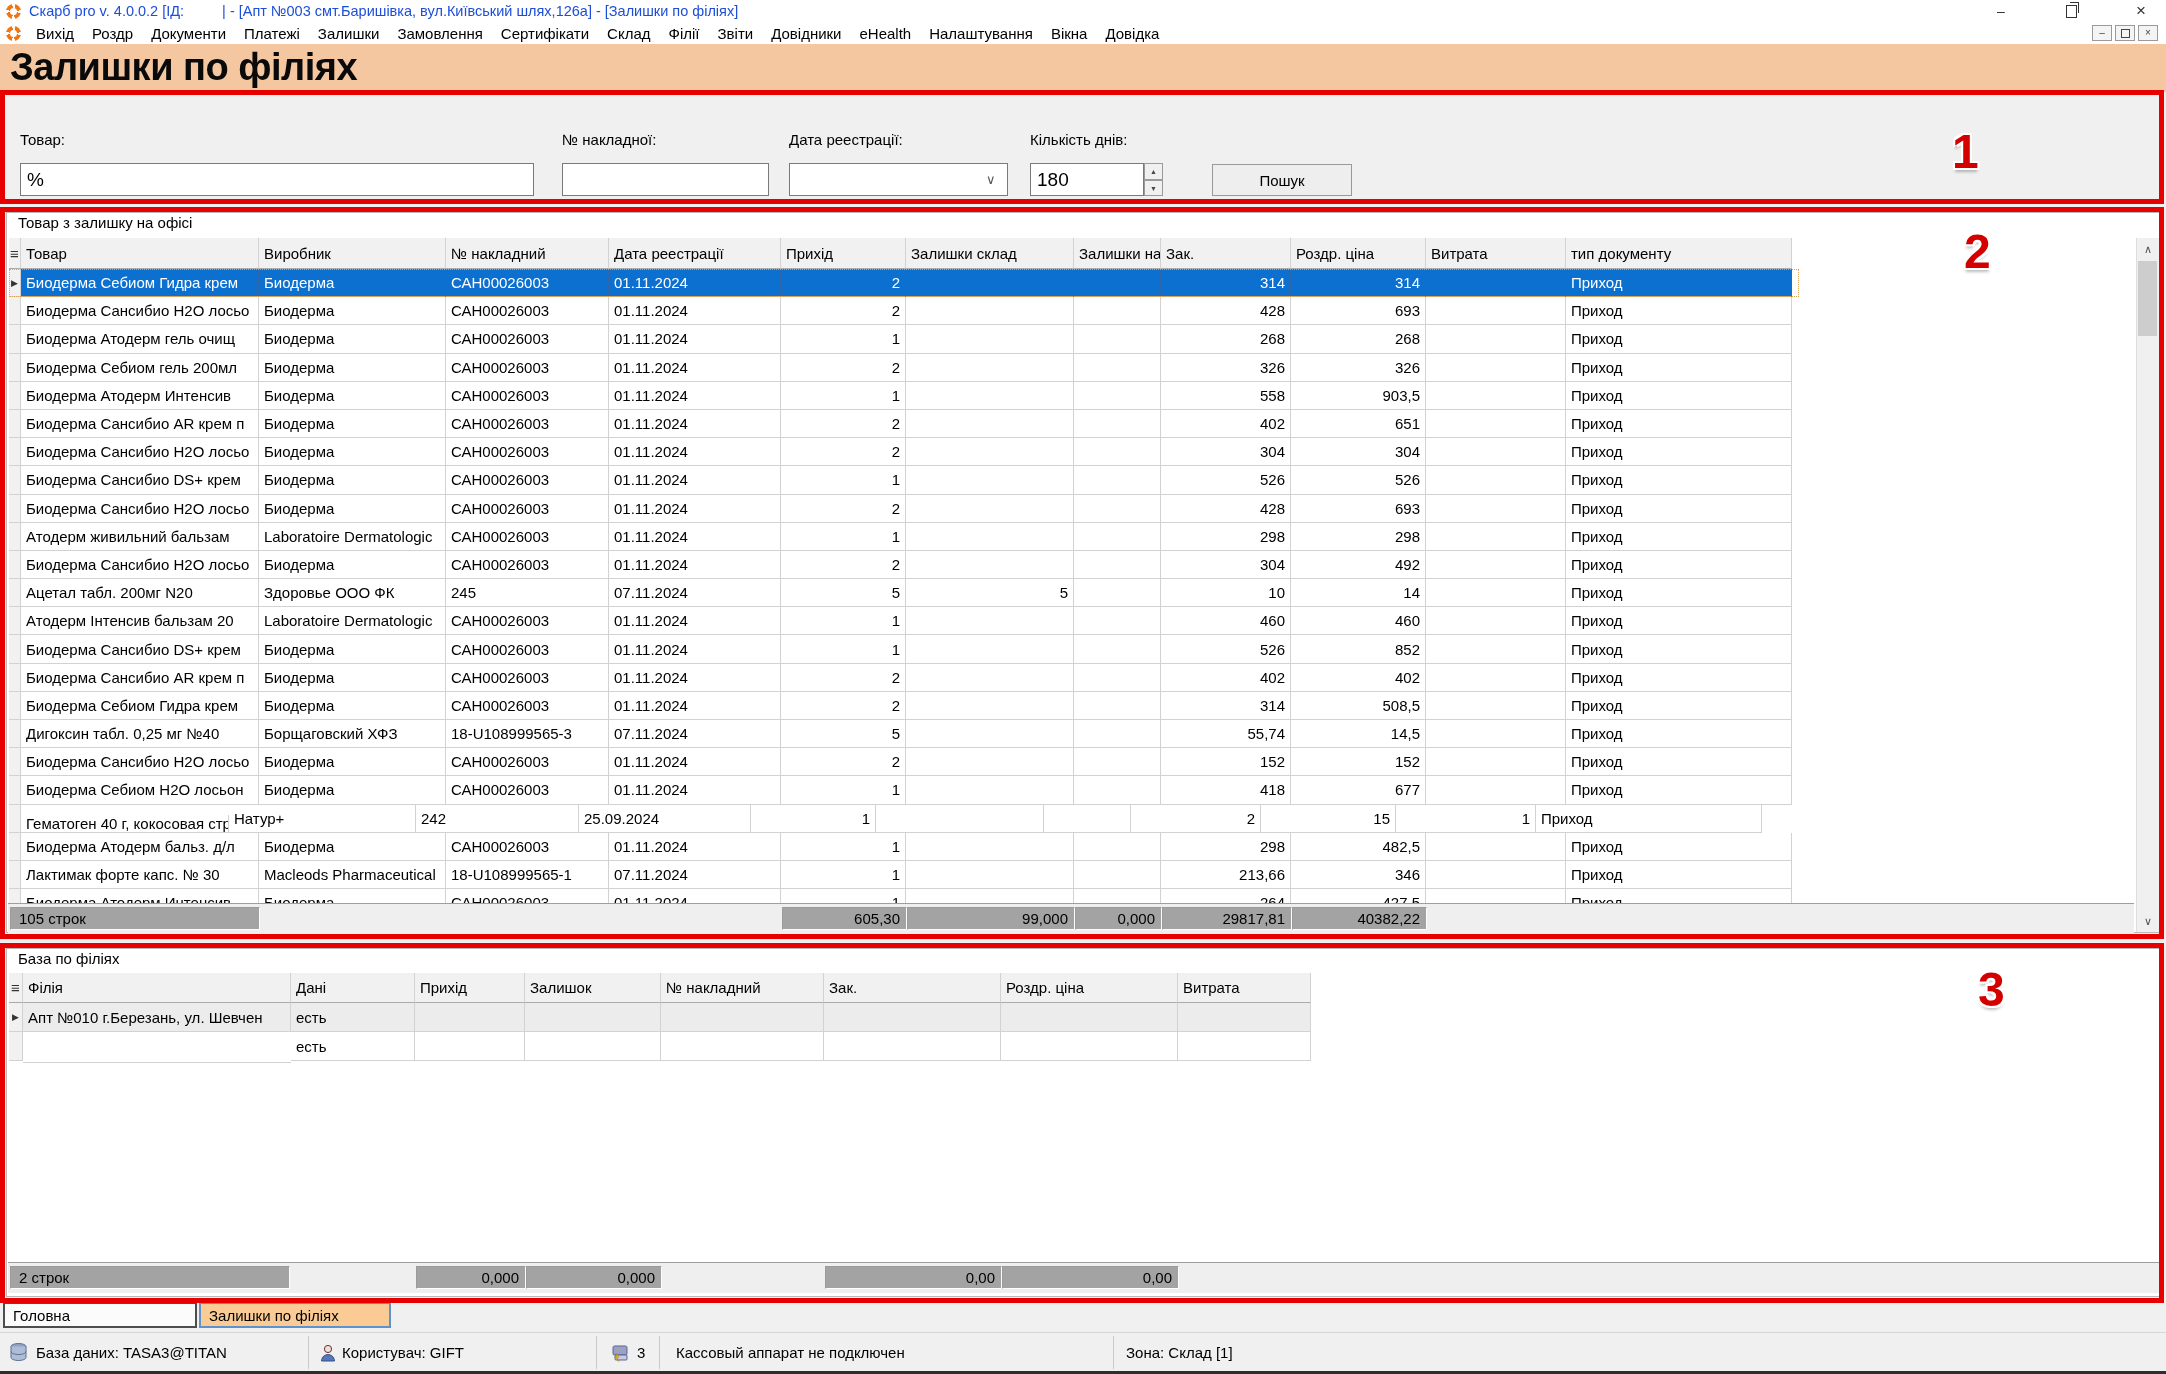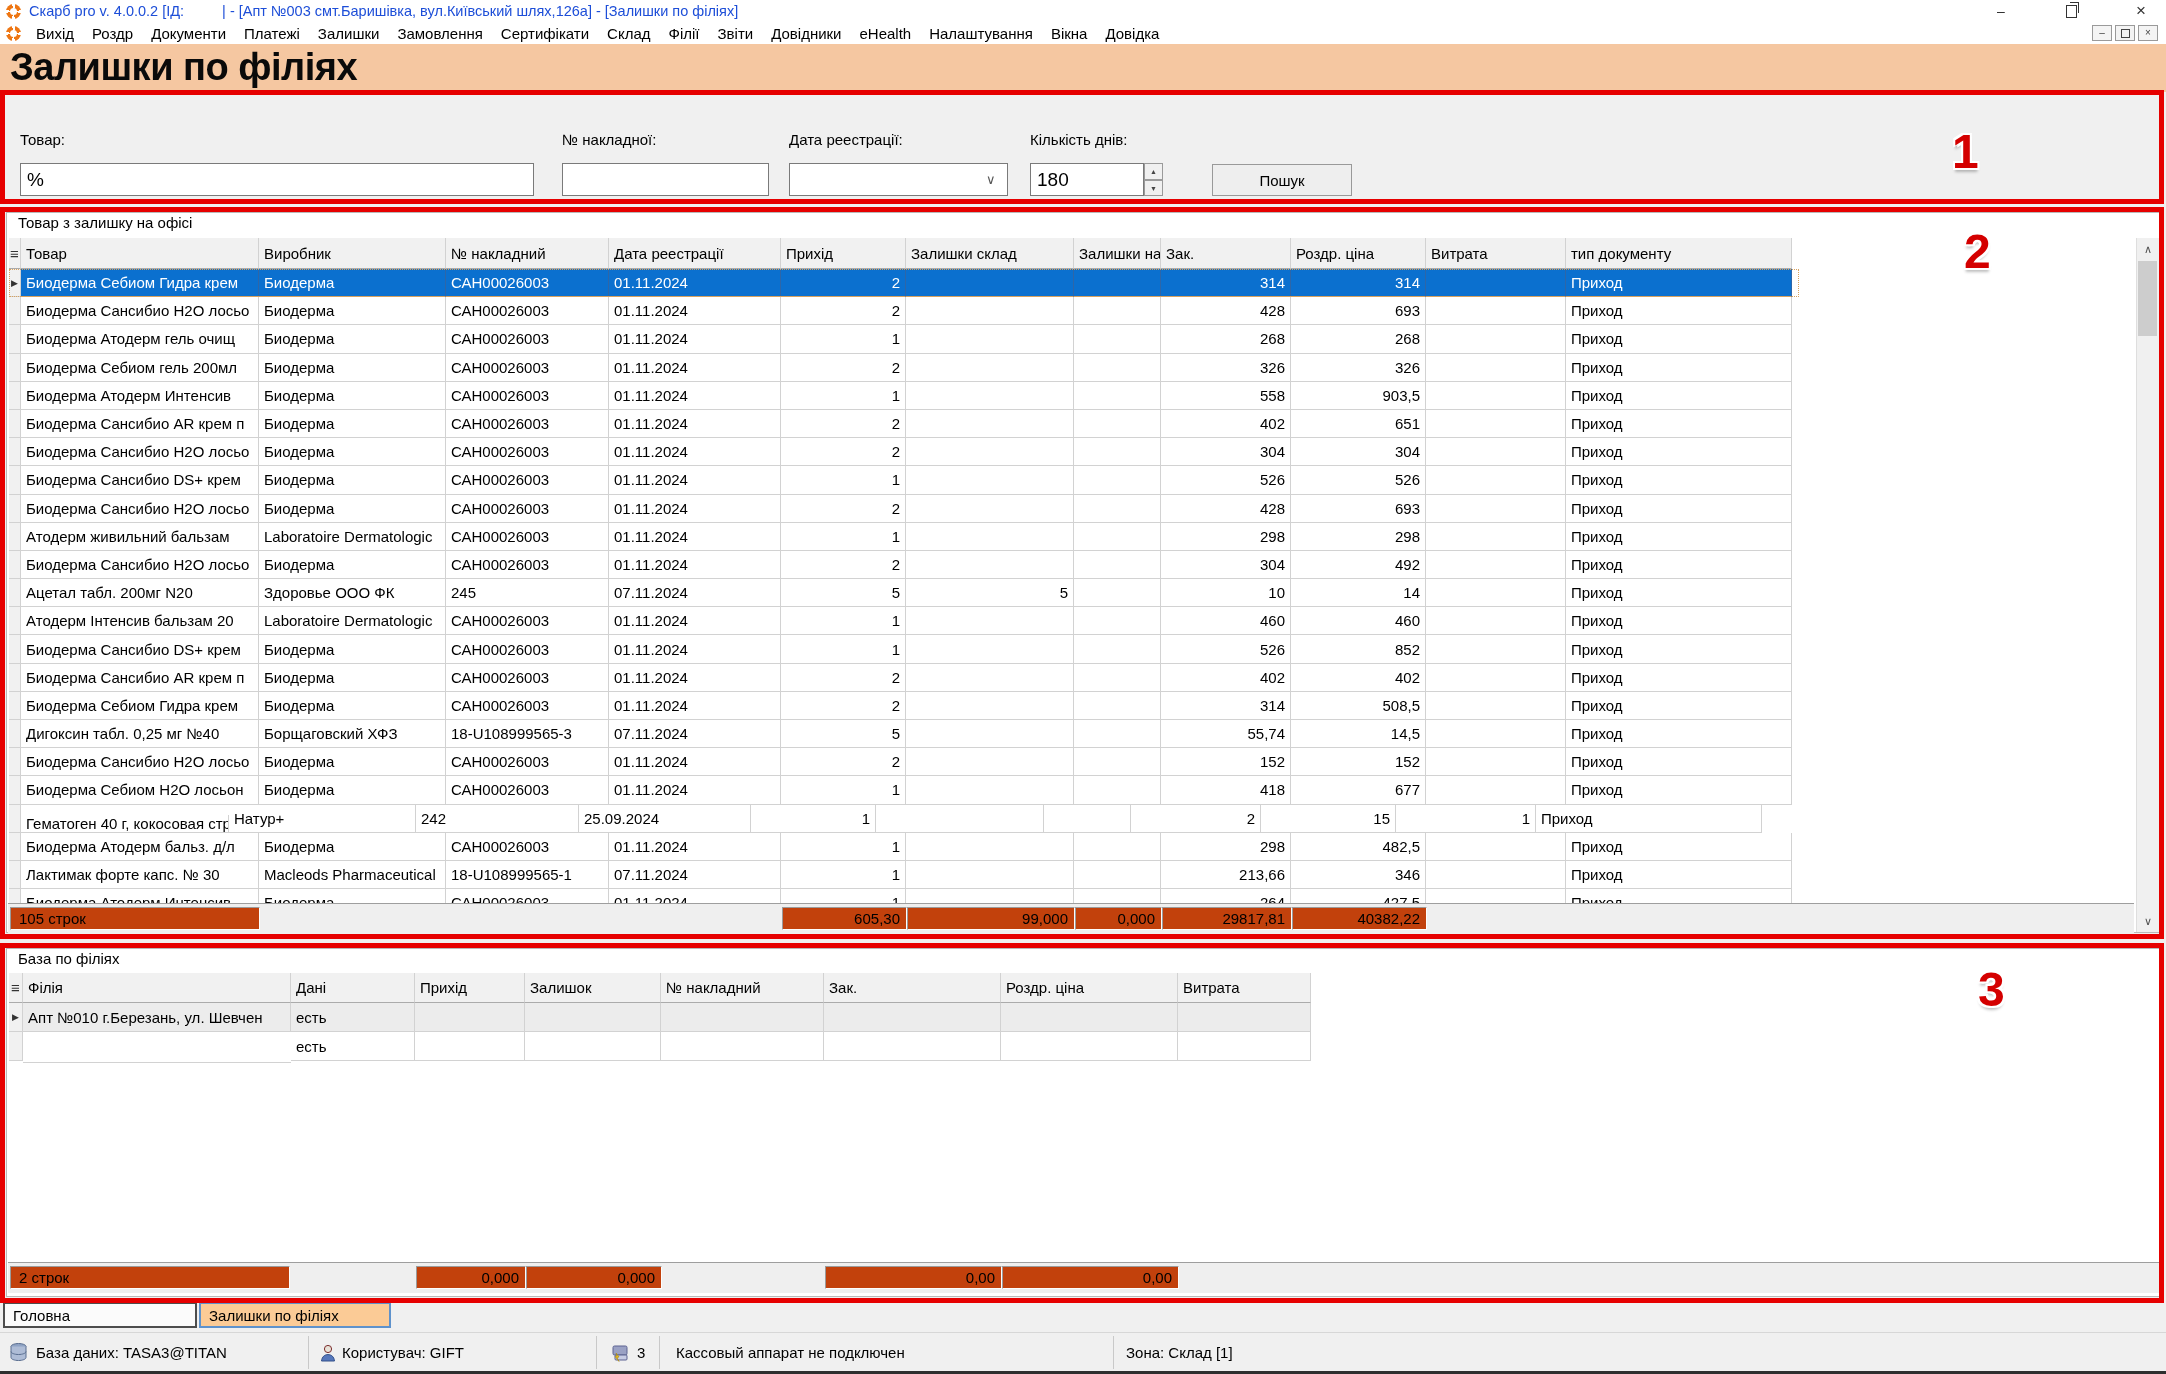--- a/index.html
+++ b/index.html
@@ -59,21 +59,21 @@
   .office .trow{height:28.2px;}
   .branch .hrow{height:30px;}
   .branch .trow{height:29px;}
   .trow.sel-blue .cell:not(.mark){background:#0b70cf;color:#fff;border-right-color:#2e66a8;border-bottom-color:#d8a25f;}
   .trow.sel-blue{outline:1px dotted #d8a25f;outline-offset:-1px;}
   .trow.sel-gray .cell:not(.mark){background:#ececec;}
   .bodyclip{position:absolute;overflow:hidden;}
 
   
   .footer{position:absolute;background:#efefef;border-top:1px solid #9e9e9e;}
-  .fcell{position:absolute;top:3px;height:23px;background:#c2410c;border:1px solid;
+  .fcell{position:absolute;top:3px;height:23px;background:#a3a3a3;border:1px solid;
          border-color:#9b9b9b #fdfdfd #fdfdfd #9b9b9b;box-sizing:border-box;
          display:flex;align-items:center;font-size:15px;}
   .fcell.num{justify-content:flex-end;padding-right:6px;}
   .fcell.lbl{justify-content:flex-start;padding-left:8px;}
 
   
   .sbar{position:absolute;width:22px;background:#f0f0f0;border-left:1px solid #dedede;}
   .sarr{position:absolute;left:0;width:22px;height:22px;background:#f0f0f0;color:#505050;
         font-size:11px;line-height:22px;text-align:center;}
   .sthumb{position:absolute;left:1px;width:19px;background:#cdcdcd;}

